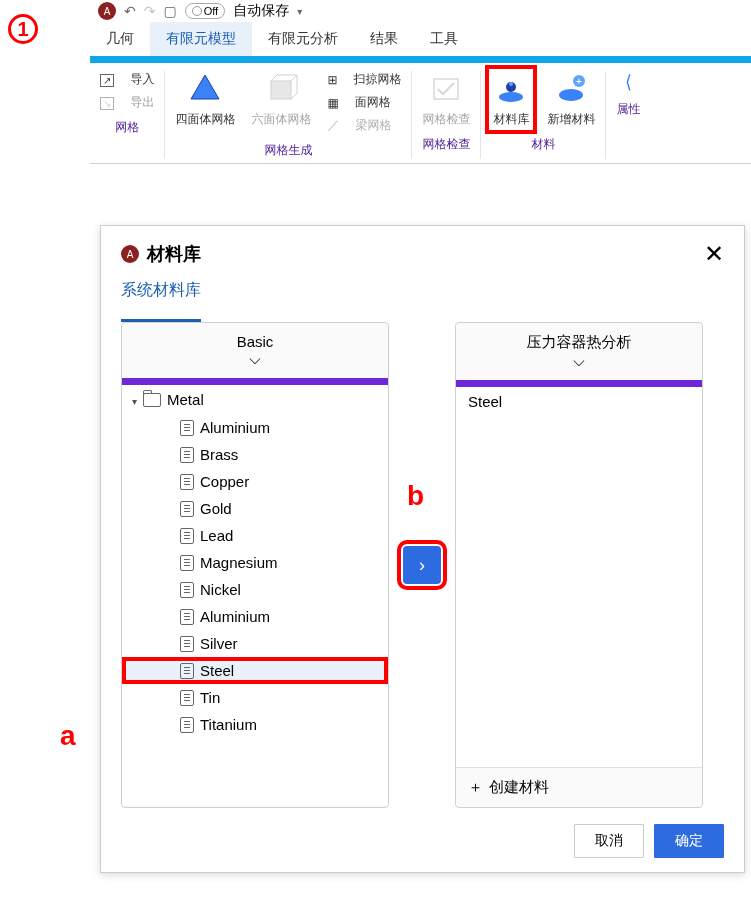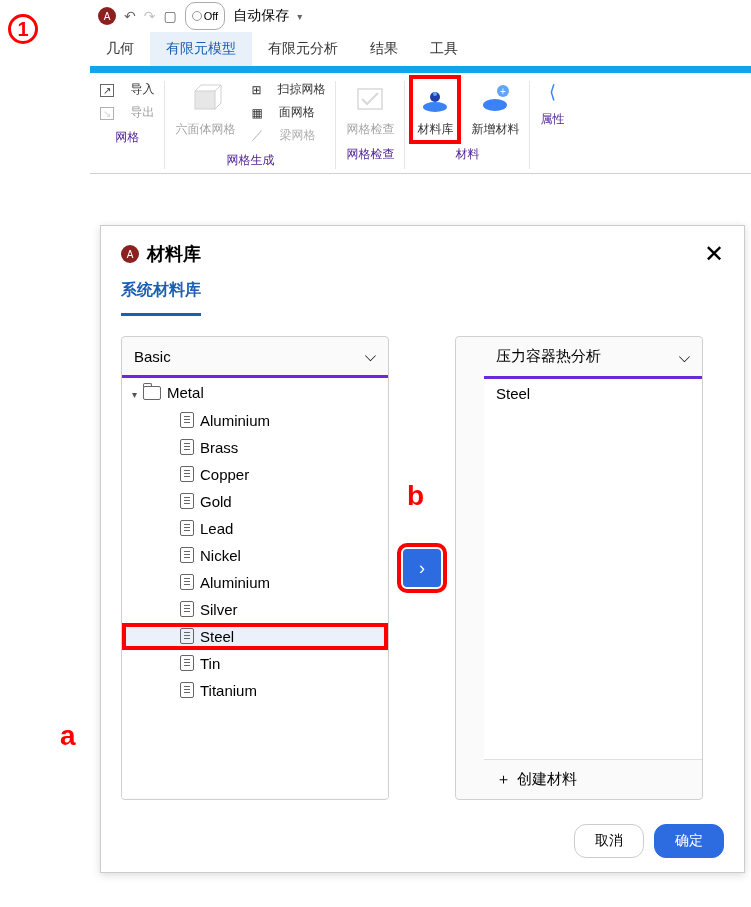--- a/index.html
+++ b/index.html
@@ -5,21 +5,21 @@
     * { box-sizing: border-box; margin: 0; padding: 0; }
     body { font-family: "Microsoft YaHei", sans-serif; font-size: 14px; background: #fff; width: 751px; }
     
     
     .annotation-1 { position: absolute; top: 14px; left: 8px; width: 30px; height: 30px; border: 3px solid #ff0000; border-radius: 50%; color: #ff0000; font-size: 20px; font-weight: bold; display: flex; align-items: center; justify-content: center; }
     
     
     .top-toolbar { display: flex; align-items: center; padding: 2px 8px; margin-left: 90px; gap: 8px; }
     .app-icon { width: 18px; height: 18px; background: #8b2020; border-radius: 50%; display: flex; align-items: center; justify-content: center; color: #fff; font-size: 10px; }
     .tb-icon { color: #666; font-size: 14px; }
-    .toggle { border: 1px solid #aaa; border-radius: 10px; padding: 0 6px; font-size: 11px; display: flex; align-items: center; height: 28px; gap: 2px; }
+    .toggle { border: 1px solid #aaa; border-radius: 10px; padding: 0 6px; font-size: 11px; display: flex; align-items: center; height: 16px; gap: 2px; }
     .toggle-dot { width: 10px; height: 10px; border: 1px solid #999; border-radius: 50%; }
     
     
     .menubar { display: flex; margin-left: 90px; border-bottom: 7px solid #0ea5e9; }
     .menu-item { padding: 8px 16px; color: #333; font-size: 14px; cursor: pointer; }
     .menu-item.active { background: #e8f0fa; color: #1a5fb4; }
     
     
     .ribbon { display: flex; margin-left: 90px; border-bottom: 1px solid #d0d0d0; padding: 8px 0 4px; }
     .ribbon-group { display: flex; flex-direction: column; align-items: center; border-right: 1px solid #e5e5e5; padding: 0 10px; }
@@ -36,43 +36,43 @@
     
     .icon-import::before { content: "↗"; border: 1px solid #666; padding: 0 2px; font-size: 10px; }
     .icon-export::before { content: "↘"; border: 1px solid #666; padding: 0 2px; font-size: 10px; color: #aaa; }
     
     
     .dialog { position: absolute; top: 225px; left: 100px; width: 645px; border: 1px solid #ccc; background: #fff; padding: 14px 20px; box-shadow: 0 2px 8px rgba(0,0,0,0.15); }
     .dialog-header { display: flex; justify-content: space-between; align-items: center; margin-bottom: 12px; }
     .dialog-title-wrap { display: flex; align-items: center; gap: 8px; }
     .dialog-title { font-size: 18px; font-weight: bold; }
     .dialog-close { font-size: 24px; cursor: pointer; }
-    .dialog-tab { display: inline-block; color: #1a5fb4; font-size: 16px; font-weight: 700; padding-bottom: 12px; border-bottom: 3px solid #1a5fb4; margin-bottom: 20px; }
+    .dialog-tab { display: inline-block; color: #1a5fb4; font-size: 16px; font-weight: 400; padding-bottom: 18px; border-bottom: 3px solid #1a5fb4; margin-bottom: 0; }
     .dialog-body { display: flex; gap: 8px; align-items: stretch; }
     .panel { border: 1px solid #d0d0d0; border-radius: 4px; background: #fafafa; }
     .panel-left { width: 268px; }
-    .panel-right { width: 248px; padding-left: 28px; }
-    .panel-header { padding: 10px 12px; border-bottom: 3px solid #6d28d9; display: flex; justify-content: space-between; align-items: center; font-size: 15px; cursor: pointer; }
+    .panel-right { width: 248px; }
+    .panel-header { padding: 10px 12px; border-bottom: 7px solid #6d28d9; display: flex; justify-content: space-between; align-items: center; font-size: 15px; cursor: pointer; flex-direction: column; }
     .panel-content { background: #fff; height: 420px; overflow-y: auto; position: relative; }
     .tree { font-size: 15px; }
     .tree-root { display: flex; align-items: center; gap: 6px; padding: 6px 10px; }
-    .tree-item { display: flex; align-items: flex-start; gap: 6px; padding: 5px 10px 5px 58px; cursor: pointer; }
+    .tree-item { display: flex; align-items: center; gap: 6px; padding: 5px 10px 5px 58px; cursor: pointer; }
     .tree-item.selected { background: #eaf1fa; outline: 4px solid #ff0000; outline-offset: -4px; }
     .doc-icon { display: inline-block; width: 14px; height: 16px; border: 1.5px solid #666; border-radius: 2px; position: relative; }
     .doc-icon::before { content: ""; position: absolute; top: 3px; left: 3px; right: 3px; height: 1px; background: #666; box-shadow: 0 3px 0 #666, 0 6px 0 #666; }
     .folder-icon { display: inline-block; width: 18px; height: 14px; border: 1.5px solid #666; border-radius: 2px; position: relative; }
     .folder-icon::before { content: ""; position: absolute; top: -4px; left: -1px; width: 7px; height: 3px; border: 1.5px solid #666; border-bottom: none; border-radius: 2px 2px 0 0; }
     .transfer-col { display: flex; align-items: center; justify-content: center; width: 50px; position: relative; }
     .transfer-btn { width: 38px; height: 38px; background: #2c6be0; border-radius: 4px; display: flex; align-items: center; justify-content: center; color: #fff; font-size: 18px; cursor: pointer; outline: 4px solid #ff0000; outline-offset: 2px; }
     .annotation-a { position: absolute; left: 60px; top: 720px; color: #ff0000; font-size: 28px; font-weight: bold; }
     .annotation-b { position: absolute; left: 407px; top: 480px; color: #ff0000; font-size: 28px; font-weight: bold; }
     .right-list-item { padding: 6px 12px; font-size: 15px; }
     .create-material { padding: 10px 12px; border-top: 1px solid #e0e0e0; font-size: 15px; cursor: pointer; display: flex; align-items: center; gap: 6px; }
     .dialog-footer { display: flex; justify-content: flex-end; gap: 10px; margin-top: 16px; }
-    .btn { padding: 7px 20px; border-radius: 12px; font-size: 14px; cursor: pointer; border: 1px solid #ccc; background: #fff; margin-top: 8px; }
+    .btn { padding: 7px 20px; border-radius: 1px; font-size: 14px; cursor: pointer; border: 1px solid #ccc; background: #fff; }
     .btn.primary { background: #2c6be0; color: #fff; border-color: #2c6be0; }
     .chevron::before { content: "›"; display: inline-block; }
     .chevron-down::before { content: "⌵"; }
     .tri-down::before { content: "▾"; font-size: 10px; color: #555; }
     
     
     svg.mesh-icon { width: 36px; height: 36px; }
   </style>
 </head>
 <body>
@@ -111,20 +111,28 @@
       <div class="ribbon-small" style="opacity:0.5">
           <span class="icon-export"></span>
           <span>导出</span>
         </div>
     </div>
     <div class="ribbon-group-label">网格</div>
   </div>
 
   <div class="ribbon-group">
     <div class="ribbon-items">
+      <div class="ribbon-btn">
+        <div class="ribbon-icon">
+            <svg class="mesh-icon" viewBox="0 0 36 36">
+              <polygon points="18,4 32,28 4,28" fill="#3b82f6" stroke="#1e40af"></polygon>
+            </svg>
+          </div>
+        <div class="ribbon-label">四面体网格</div>
+      </div>
       <div class="ribbon-btn disabled">
         <div class="ribbon-icon">
             <svg class="mesh-icon" viewBox="0 0 36 36">
               <rect x="8" y="10" width="20" height="18" fill="#ccc" stroke="#999"></rect>
               <line x1="8" y1="10" x2="14" y2="4" stroke="#999"></line>
               <line x1="28" y1="10" x2="34" y2="4" stroke="#999"></line>
               <line x1="14" y1="4" x2="34" y2="4" stroke="#999"></line>
               <line x1="34" y1="4" x2="34" y2="22" stroke="#999"></line>
               <line x1="28" y1="28" x2="34" y2="22" stroke="#999"></line>
             </svg>
@@ -238,20 +246,24 @@
           <div class="tree-item">
               <span class="doc-icon"></span>
               <span>Gold</span>
             </div>
           <div class="tree-item">
               <span class="doc-icon"></span>
               <span>Lead</span>
             </div>
           <div class="tree-item">
               <span class="doc-icon"></span>
+              <span>Magnesium</span>
+            </div>
+          <div class="tree-item">
+              <span class="doc-icon"></span>
               <span>Nickel</span>
             </div>
           <div class="tree-item">
               <span class="doc-icon"></span>
               <span>Aluminium</span>
             </div>
           <div class="tree-item">
               <span class="doc-icon"></span>
               <span>Silver</span>
             </div>

